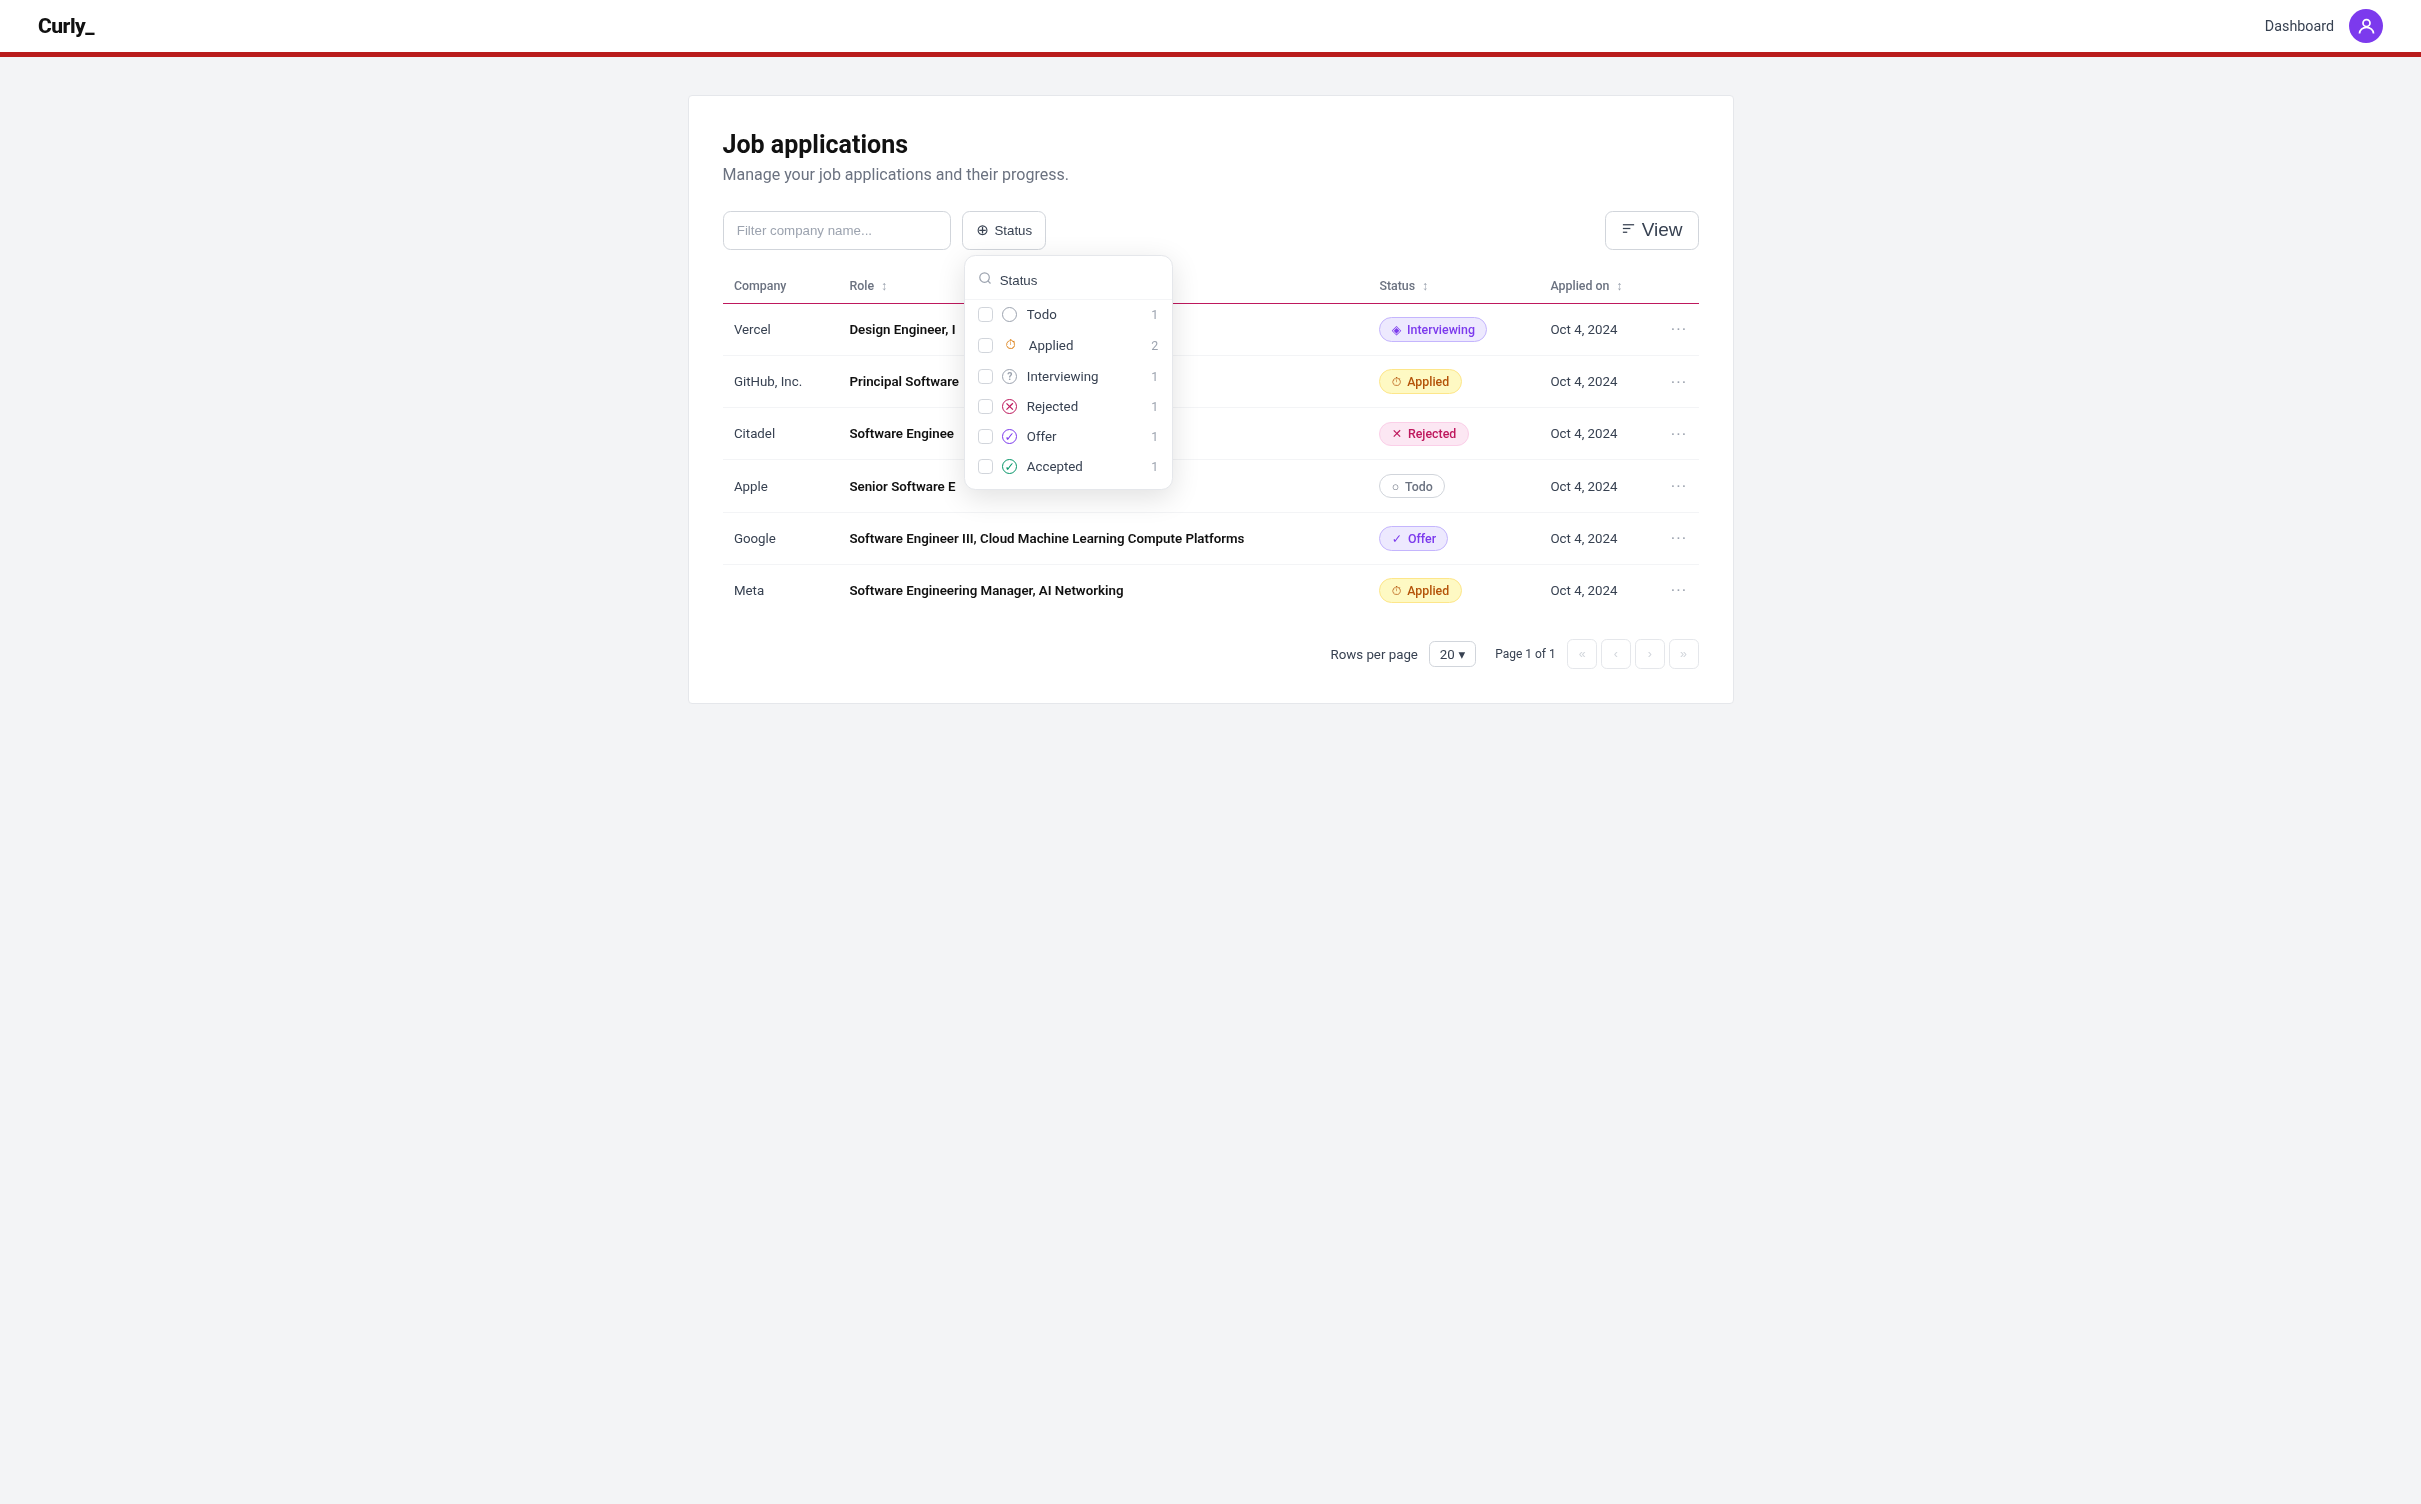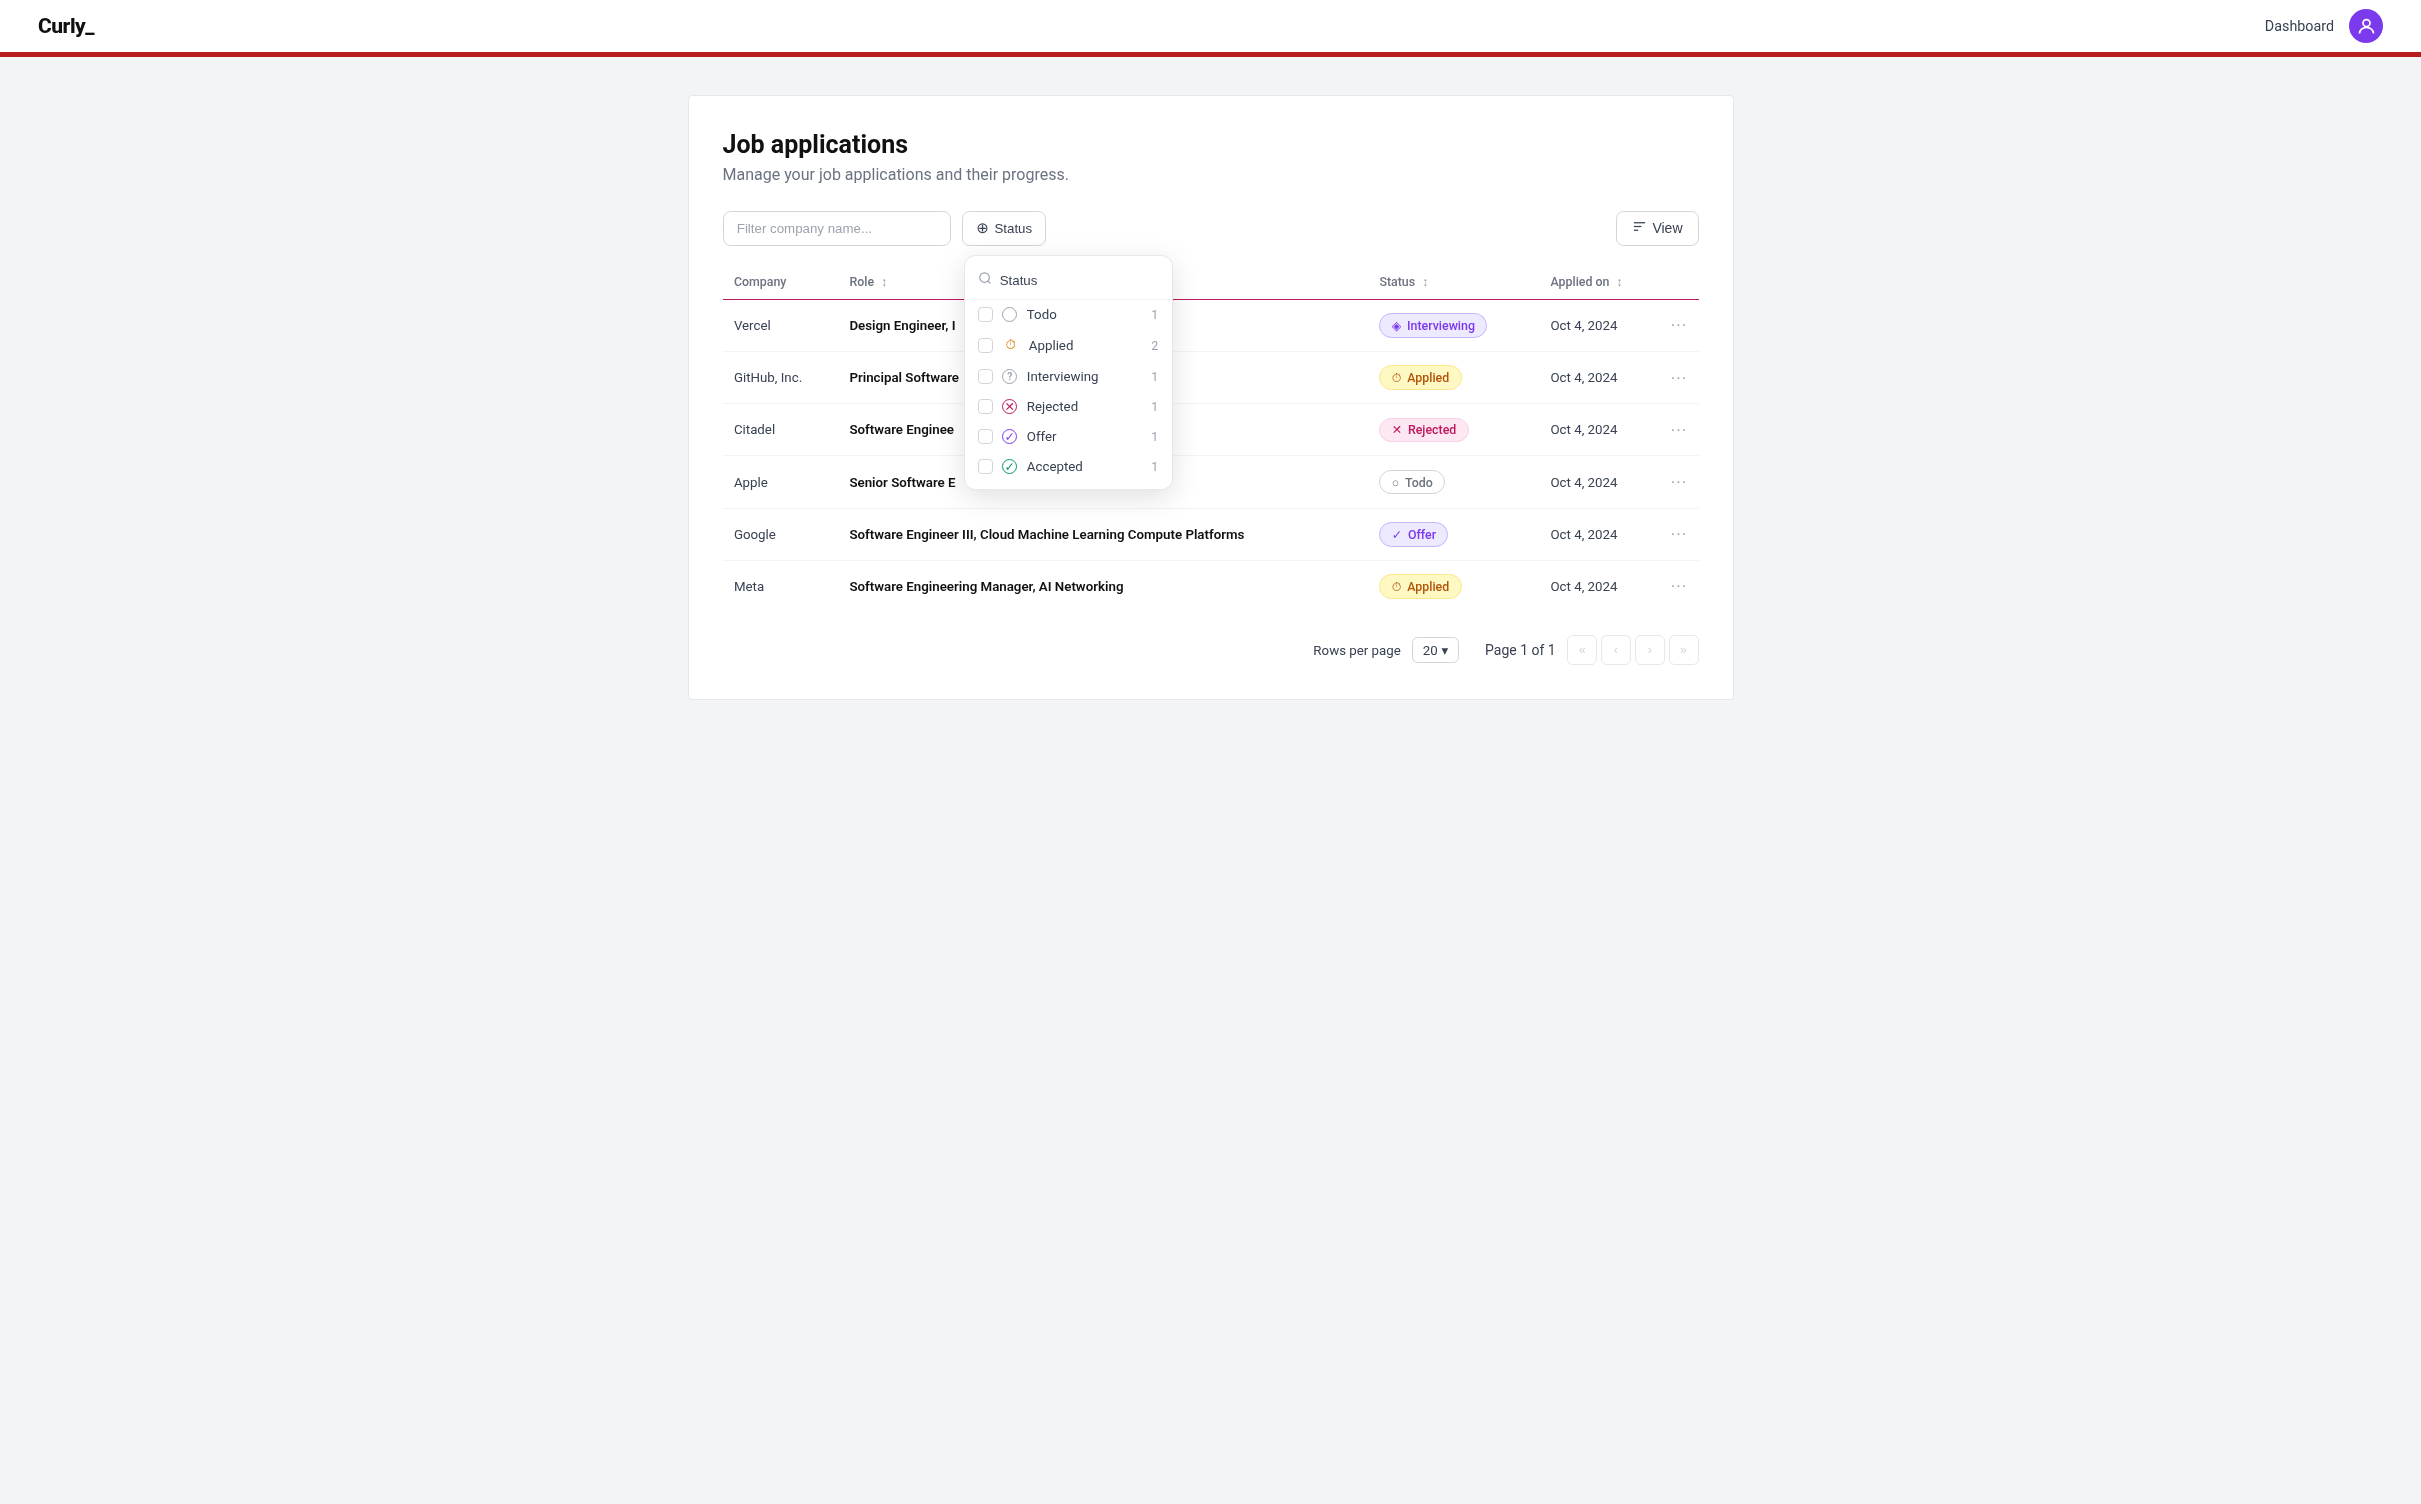--- a/index.html
+++ b/index.html
@@ -102,21 +102,21 @@
       font-weight: 500;
     }
     .view-btn {
       margin-left: auto;
       display: flex;
       align-items: center;
       gap: 5.7px;
       border: 1px solid #d1d5db;
       border-radius: 7.6px;
       padding: 7.6px 15px;
-      font-size: 14px;
+      font-size: 19px;
       color: #374151;
       background: white;
       cursor: pointer;
       font-weight: 500;
     }
     
     .dropdown {
       position: absolute;
       top: 44px;
       left: 241px;
@@ -258,23 +258,23 @@
       gap: 3.8px;
       border: 1px solid #d1d5db;
       border-radius: 5.7px;
       padding: 4.8px 9.5px;
       font-size: 13.3px;
       color: #374151;
       cursor: pointer;
       background: white;
     }
     .page-info {
-      font-size: 14px;
-      color: #374151;
-      margin-left: 15px;
+      font-size: 12px;
+      color: #374151;
+      margin-left: 8px;
     }
     .pag-btns {
       display: flex;
       gap: 3.8px;
     }
     .pag-btn {
       width: 30px;
       height: 30px;
       display: flex;
       align-items: center;

